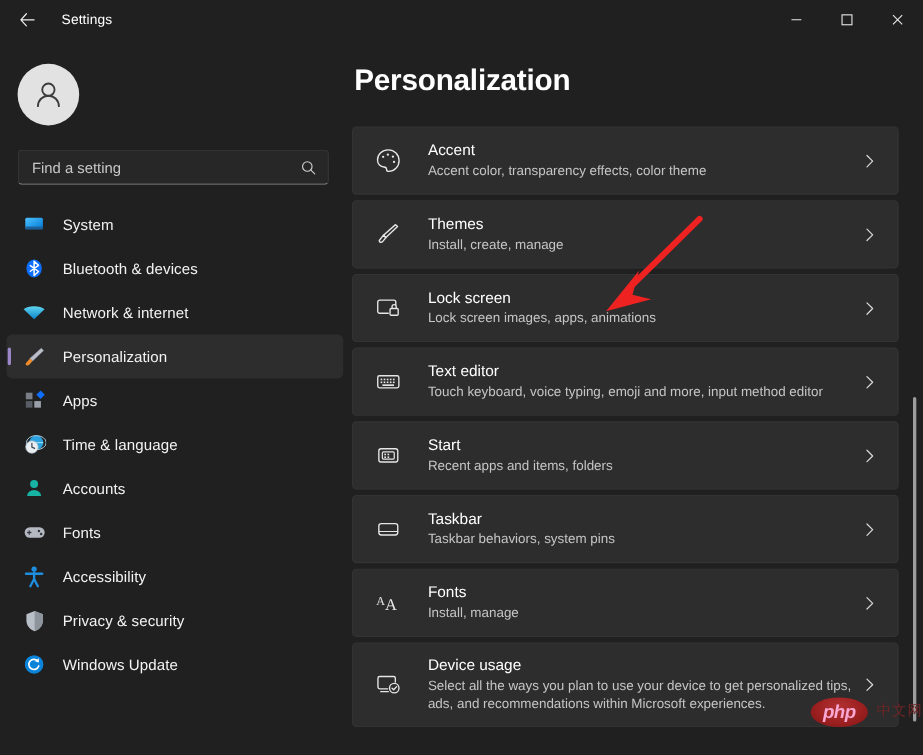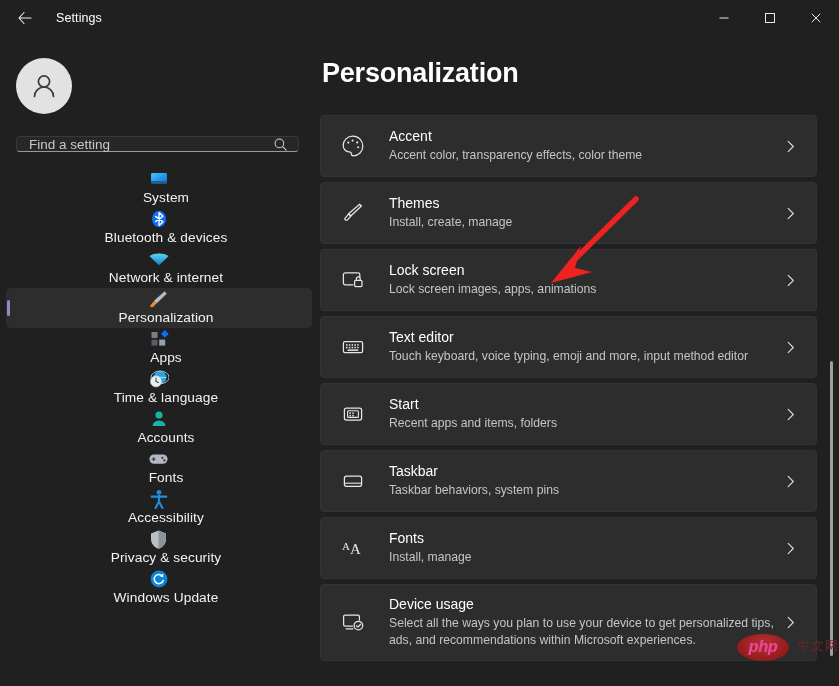--- a/index.html
+++ b/index.html
@@ -43,40 +43,39 @@
     position: relative;
   }
   .avatar-row { padding: 22px 0 0 16px; }
   .avatar {
     width: 56px; height: 56px; border-radius: 50%;
     background: #e2e2e2;
     display: flex; align-items: center; justify-content: center;
   }
   .search-wrap { padding: 22px 21px 0 16px; }
   .search-box {
-    height: 16px; background: #272727;
+    height: 32px; background: #272727;
     border: 1px solid #393939;
     border-bottom: 1px solid #9a9a9a;
     border-radius: 4px;
     display: flex; align-items: center;
     padding: 0 10px 0 12px;
   }
   .search-input {
     flex: 1; background: transparent; border: none; outline: none;
     color: #c8c8c8; font-size: 13.5px; font-family: "Liberation Sans", sans-serif;
   }
   .search-input::placeholder { color: #c8c8c8; opacity: 1; }
   .nav { margin-top: 16px; padding: 0 8px 0 6px; }
   .nav-item {
     position: relative;
     height: 40px; margin-bottom: 0px;
     display: flex; align-items: center;
     border-radius: 5px;
     padding-left: 14px;
-    flex-direction: column;
   }
   .nav-item + .nav-item { margin-top: 0px; }
   .nav-item.selected { background: #2d2d2d; }
   .nav-item.selected::before {
     content: ""; position: absolute; left: 1px; top: 50%; transform: translateY(-50%);
     width: 3px; height: 16px; border-radius: 2px; background: #9b86c8;
   }
   .nav-icon {
     width: 22px; height: 22px; flex: 0 0 22px;
     display: flex; align-items: center; justify-content: center;
@@ -129,22 +128,22 @@
   .watermark {
     position: absolute; left: 737px; top: 634px;
     width: 52px; height: 27px; z-index: 21;
   }
   .wm-ellipse {
     position: absolute; inset: 0; border-radius: 50%;
     background: radial-gradient(ellipse at 50% 35%, #b23232 0%, #9d2020 55%, #7d1414 100%);
   }
   .wm-text {
     position: absolute; inset: 0; display: flex; align-items: center; justify-content: center;
-    font-family: Liberation Mono, monospace; font-style: italic; font-weight: bold;
-    font-size: 17px; color: #ec4899; letter-spacing: -.5px;
+    font-family: Liberation Sans, sans-serif; font-style: italic; font-weight: bold;
+    font-size: 17px; color: #f9a8d4; letter-spacing: -.5px;
   }
   .wm-cn {
     position: absolute; left: 797px; top: 637px; z-index: 21;
     font-size: 13px; color: #6e2626; letter-spacing: 1px;
     font-family: "DejaVu Sans", sans-serif;
   }
 </style>
 </head>
 <body>
 

